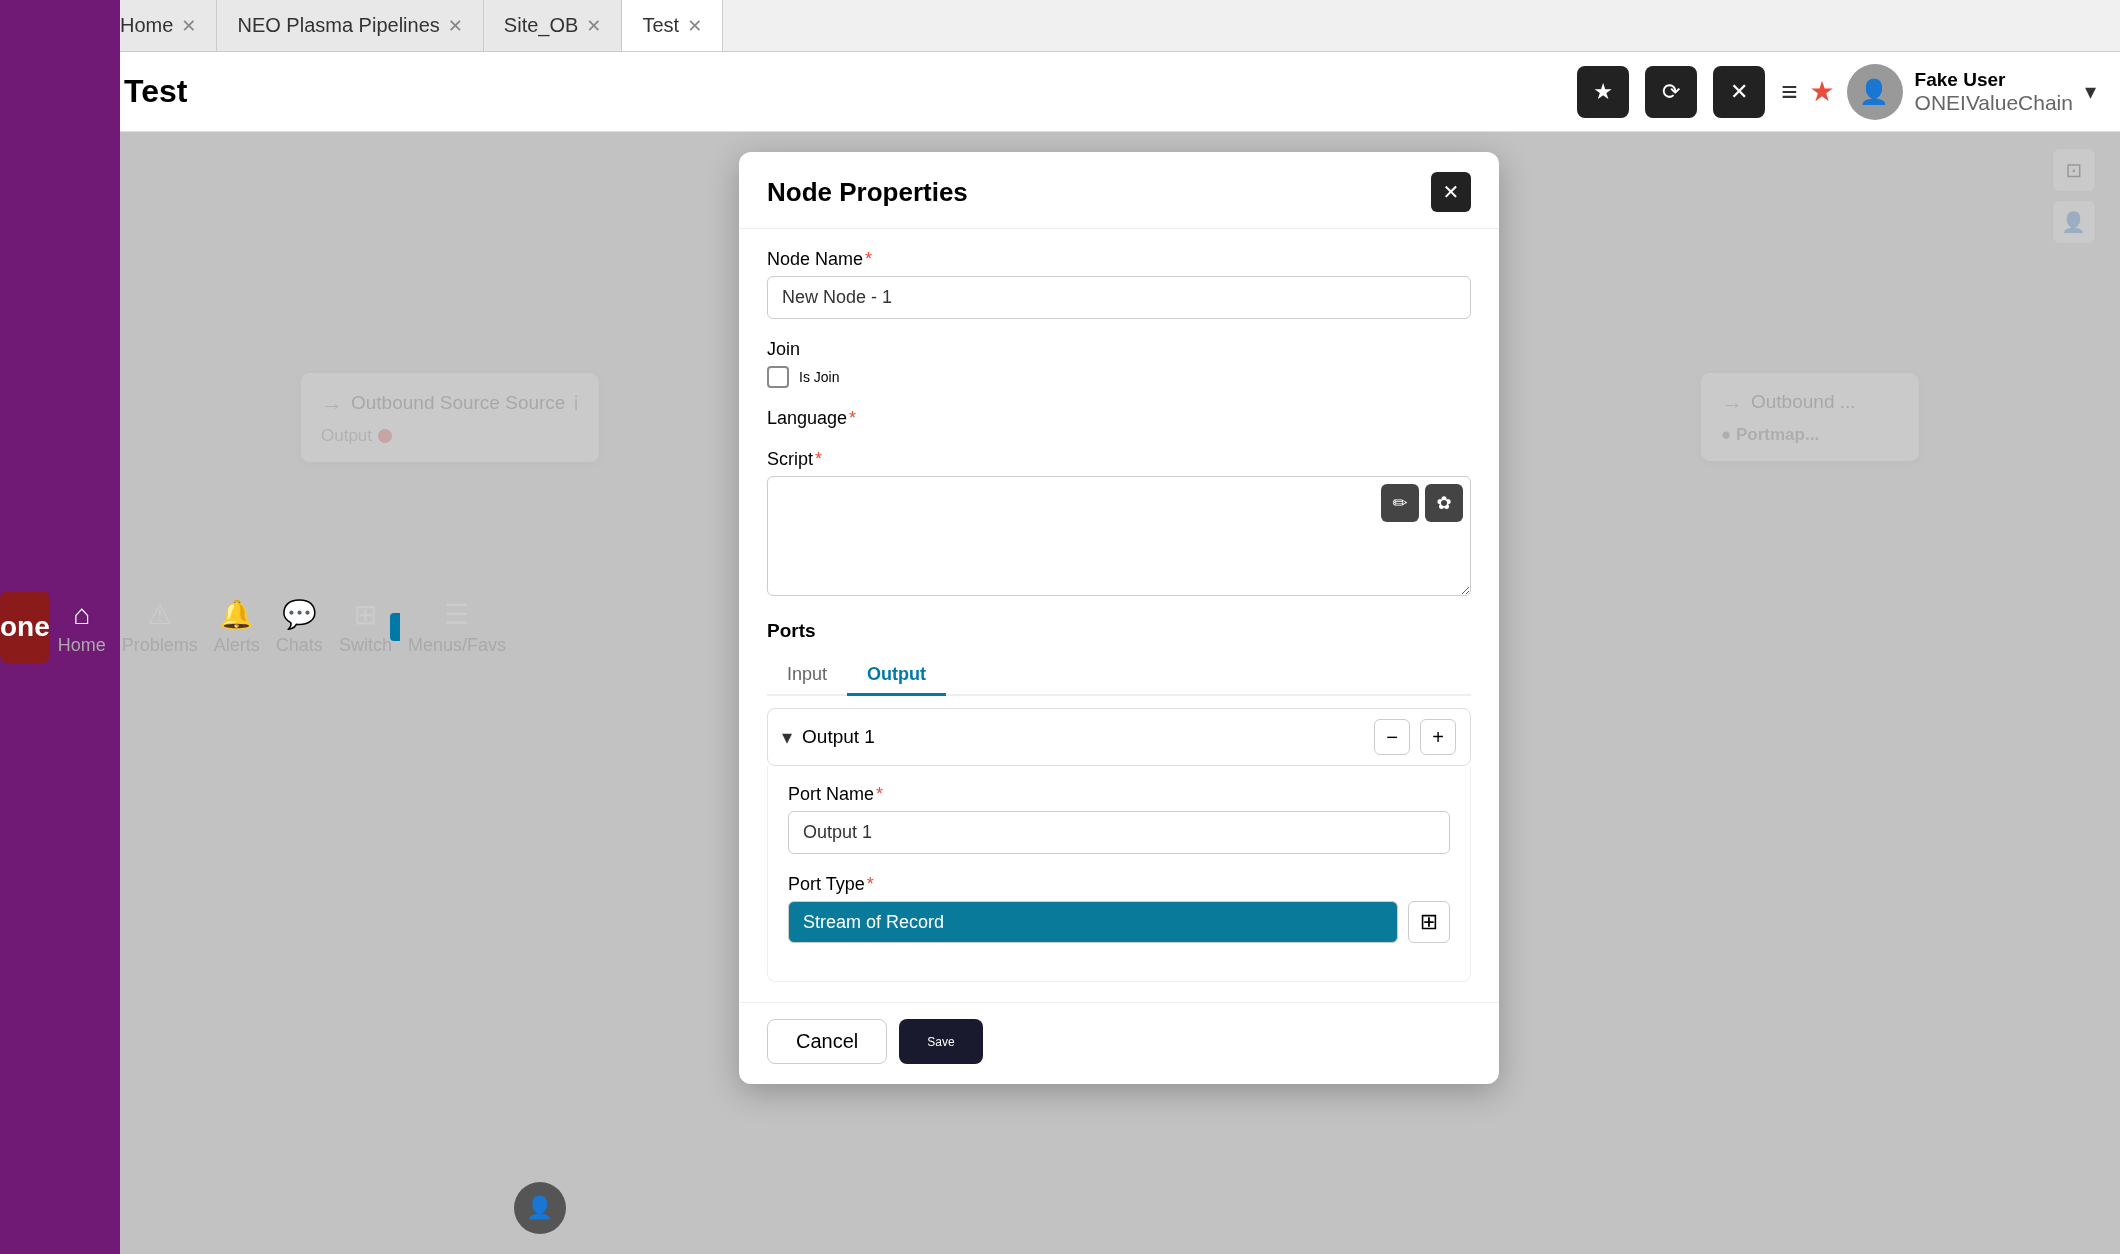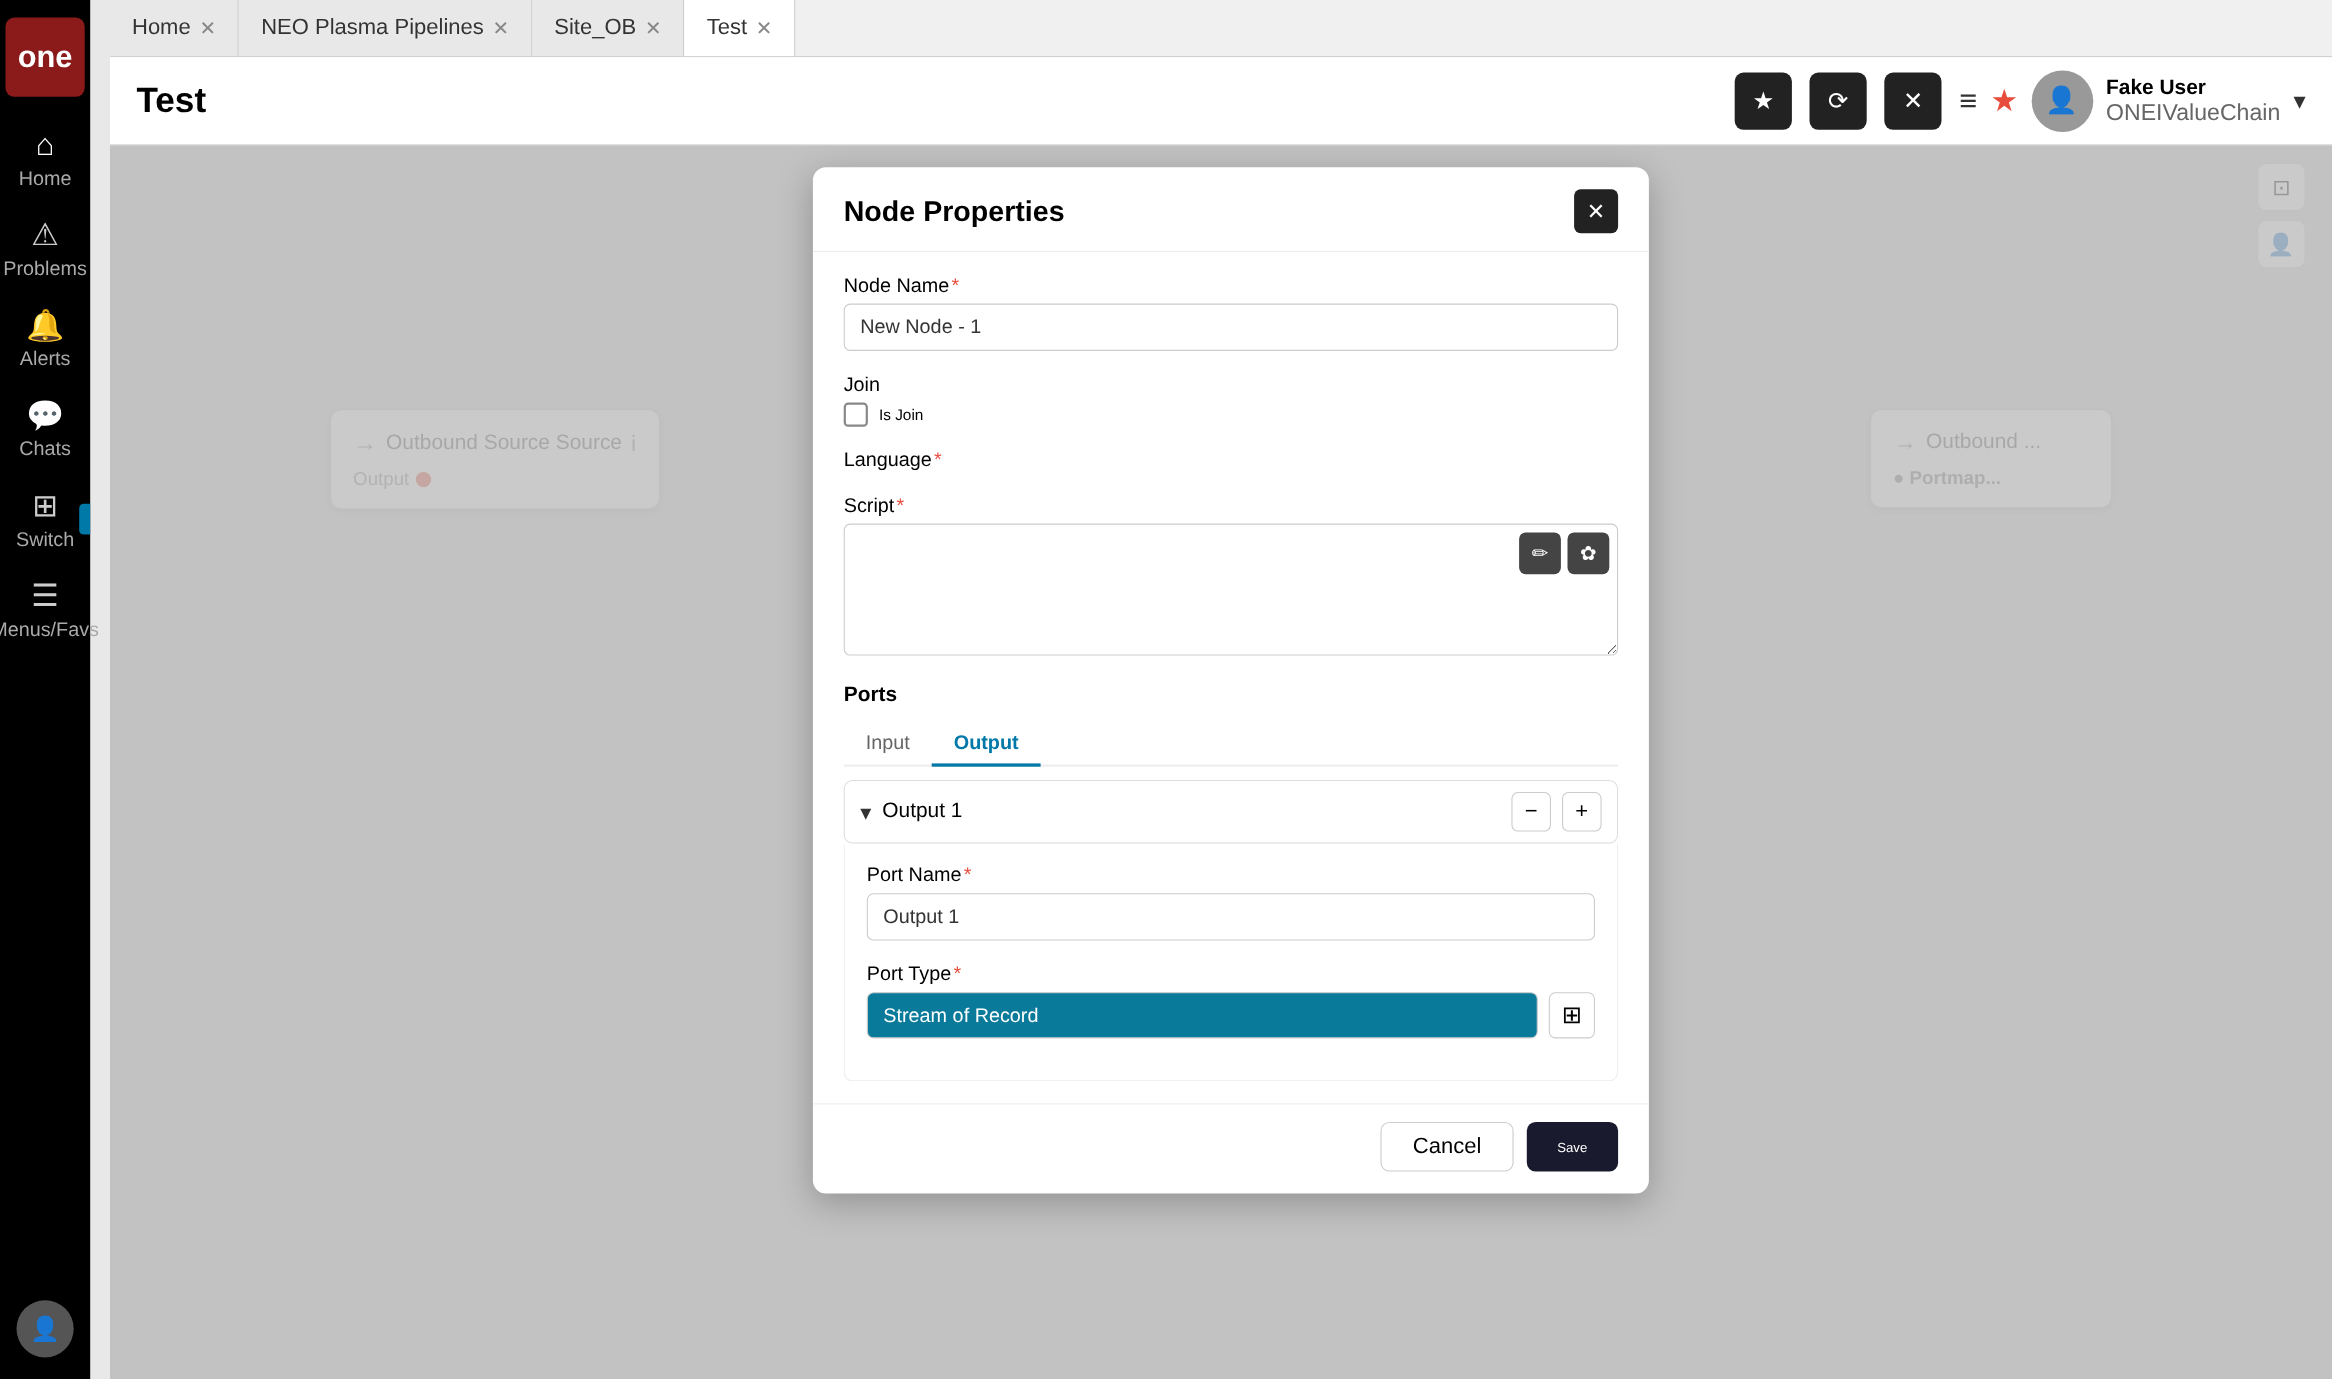--- a/index.html
+++ b/index.html
@@ -1,21 +1,21 @@
 <!DOCTYPE html>
 <html><head>
   <meta charset="utf-8">
   <style>
     * { box-sizing: border-box; margin: 0; padding: 0; }
     body { font-family: -apple-system, BlinkMacSystemFont, 'Segoe UI', sans-serif; background: #e8e8e8; width: 2120px; height: 1254px; overflow: hidden; }
 
     
     .sidebar {
-      position: fixed; left: 0; top: 0; width: 82px; height: 100%;
-      background: #000000; display: flex; flex-direction: column; align-items: center;
+      position: fixed; left: 0; top: 0; width: 120px; height: 100%;
+      background: #701a75; display: flex; flex-direction: row; align-items: center;
       z-index: 100;
     }
     .sidebar-logo {
       width: 72px; height: 72px; background: #8b1a1a; border-radius: 8px;
       display: flex; align-items: center; justify-content: center;
       margin: 16px 0; color: white; font-size: 28px; font-weight: bold;
     }
     .sidebar-item {
       display: flex; flex-direction: column; align-items: center;
       color: #ccc; padding: 12px 8px; cursor: pointer; width: 100%;
@@ -188,21 +188,21 @@
       cursor: pointer; appearance: none; outline: none;
     }
     .port-grid-btn {
       width: 42px; height: 42px; border: 1px solid #ccc; border-radius: 6px;
       background: white; font-size: 22px; cursor: pointer;
       display: flex; align-items: center; justify-content: center;
     }
 
     
     .modal-footer {
-      display: flex; justify-content: flex-end; gap: 12px;
+      display: flex; justify-content: flex-start; gap: 12px;
       padding: 16px 28px 20px; border-top: 1px solid #eee;
     }
     .btn-cancel {
       padding: 10px 28px; border: 1px solid #ccc; border-radius: 8px;
       background: white; font-size: 20px; cursor: pointer;
     }
     .btn-save {
       padding: 10px 28px; border: none; border-radius: 8px;
       background: #1a1a2e; color: white; font-size: 12px; cursor: pointer;
     }

